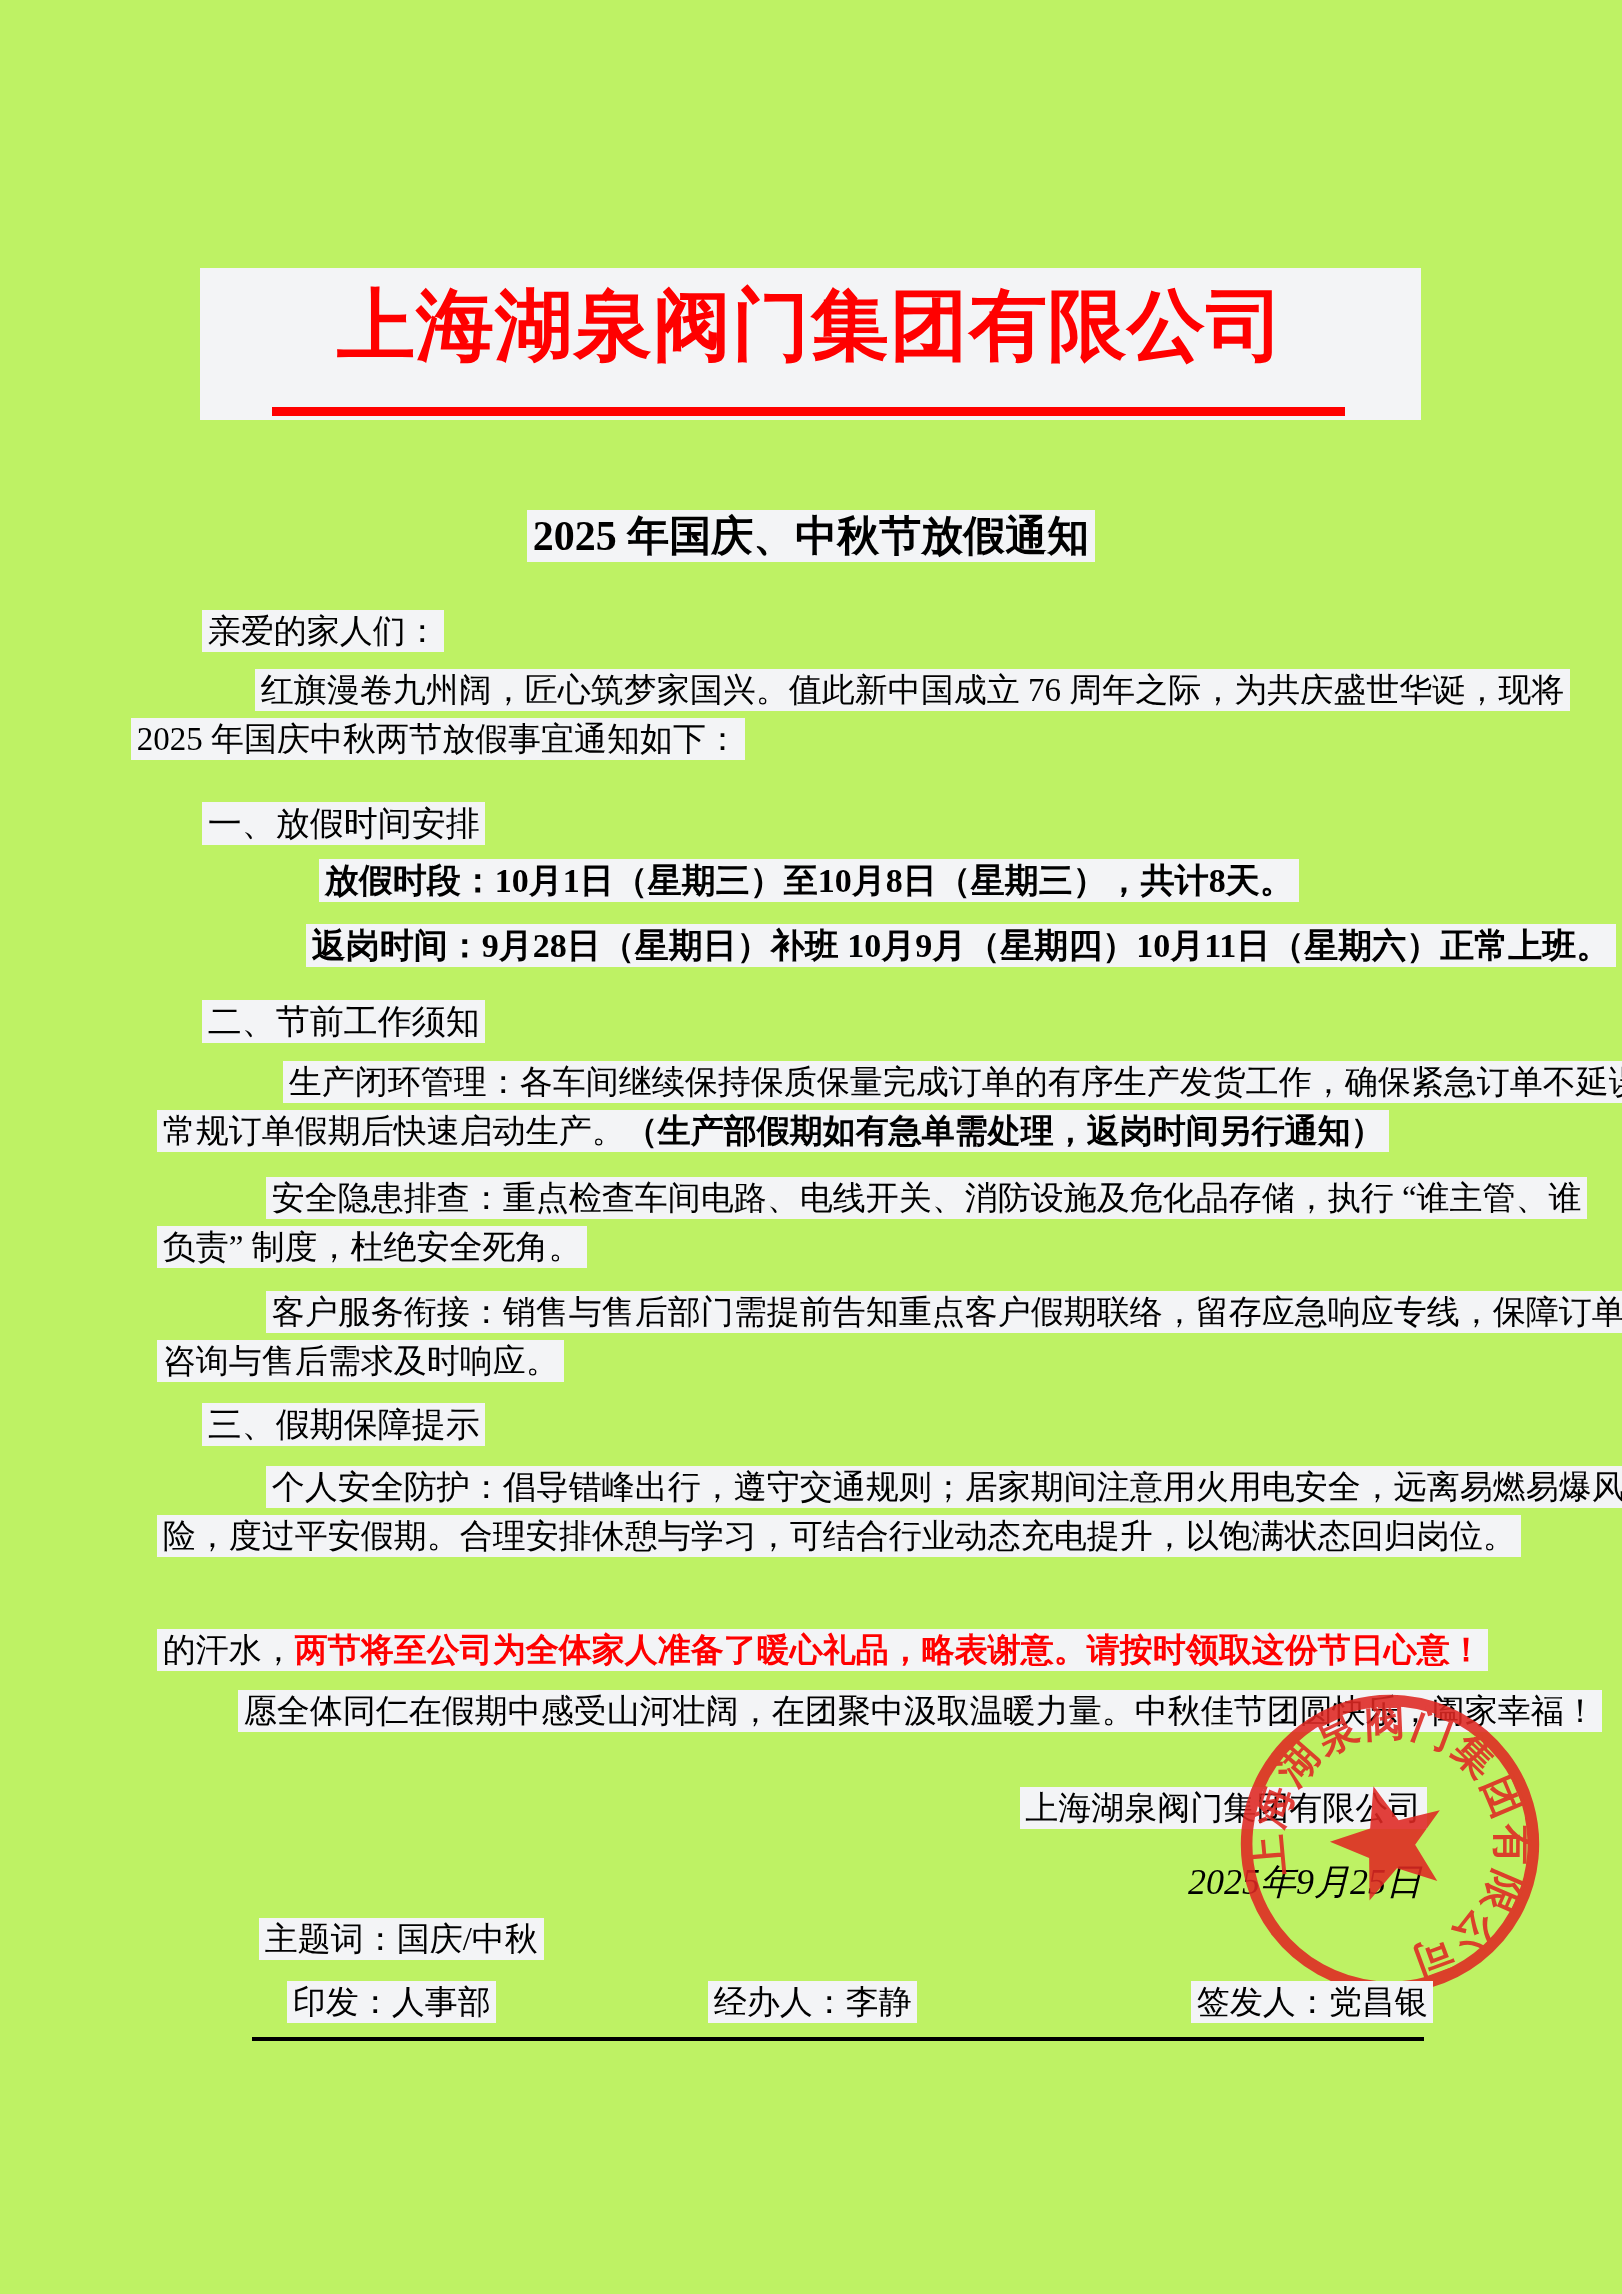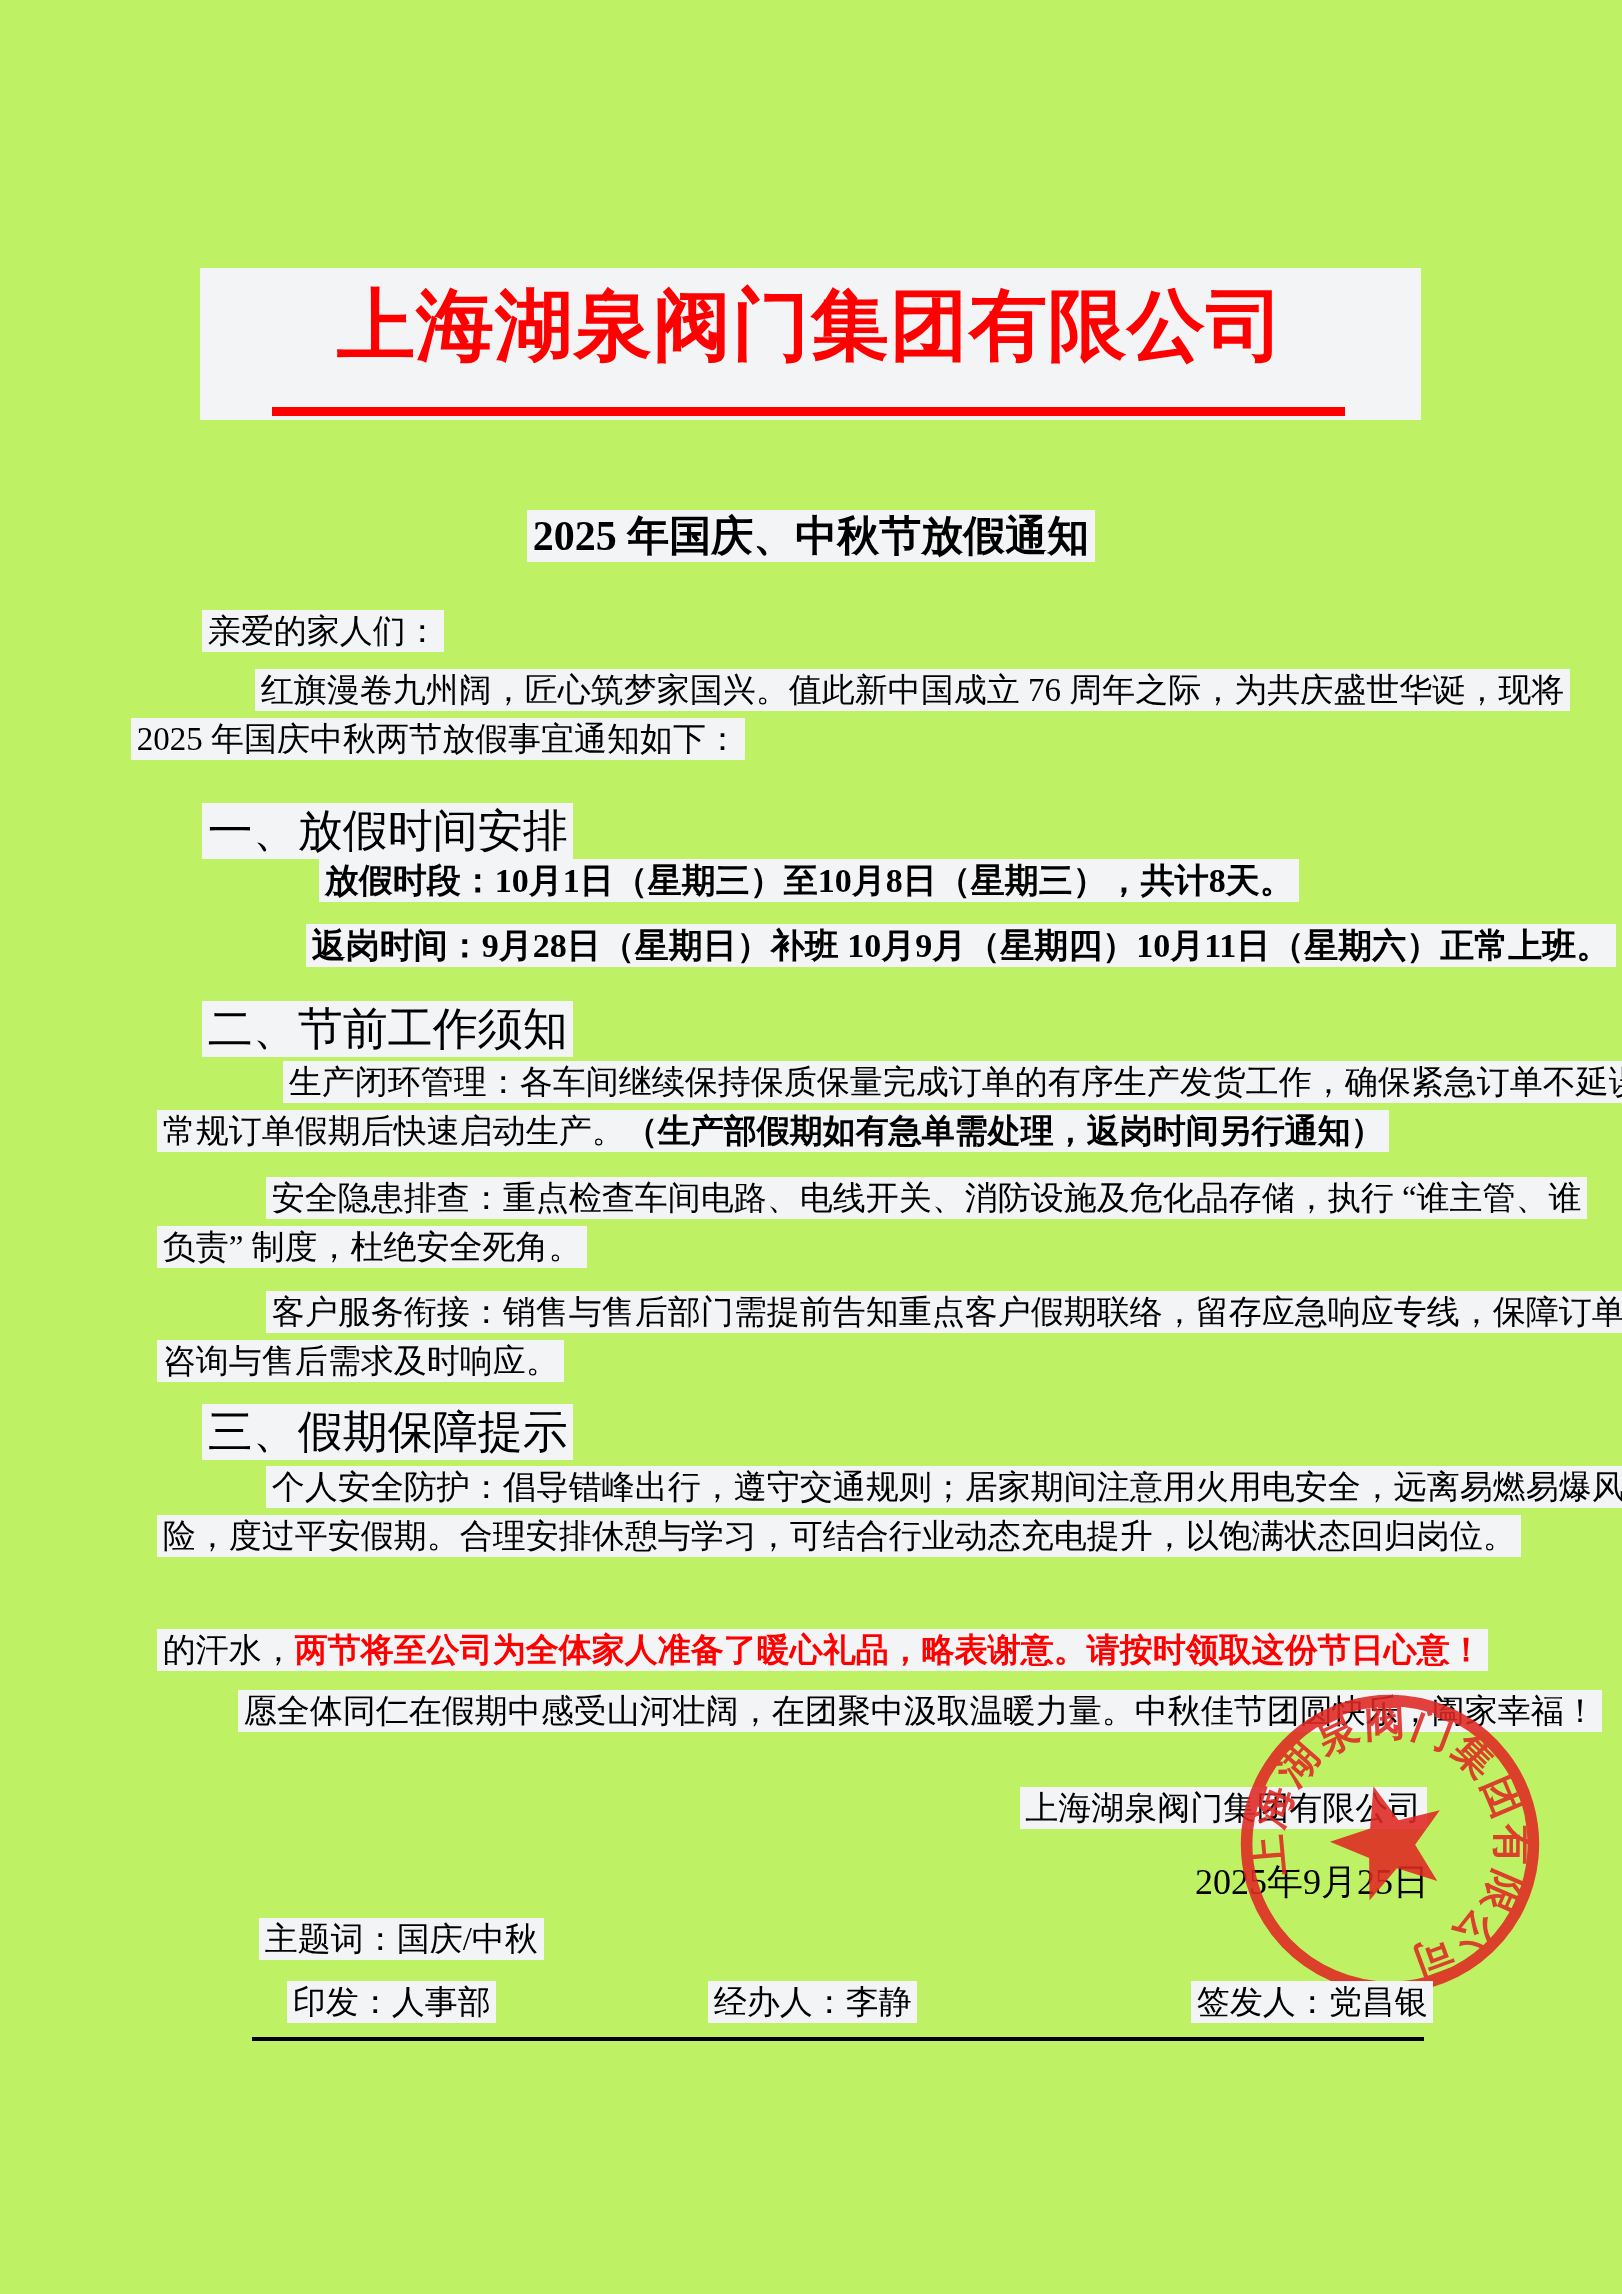--- a/index.html
+++ b/index.html
@@ -23,21 +23,21 @@
   .doc-title{
     position:absolute;left:131px;top:508px;width:1360px;
     text-align:center;font-size:42px;font-weight:bold;
   }
 
   .body-text{font-size:33px;}
   .greeting{left:202px;top:609px;}
   .intro-l1{left:255px;top:668px;}
   .intro-l2{left:131px;top:717px;}
 
-  .sec-heading{font-size:45px;}
+  .sec-heading{font-size:34px;}
   .h1{left:202px;top:801px;}
   .bold-line{font-size:34px;font-weight:bold;}
   .bold1{left:306px;top:858px;margin-left:13px;}
   .bold2{left:306px;top:923px;}
 
   .h2{left:202px;top:999px;text-align:right;}
   .p1-l1{left:283px;top:1060px;}
   .p1-l2{left:157px;top:1109px;}
   .p2-l1{left:266px;top:1176px;}
   .p2-l2{left:157px;top:1225px;}
@@ -48,21 +48,21 @@
   .p4-l1{left:266px;top:1465px;}
   .p4-l2{left:157px;top:1514px;}
   .p5-l1{left:238px;top:1579px;}
   .p5-l2{left:157px;top:1628px;}
   .p6{left:238px;top:1689px;}
 
   .bold-sans{font-family:"Liberation Sans","DejaVu Sans",sans-serif;font-weight:bold;}
   .red-run{color:#ff0000;font-family:"Liberation Sans","DejaVu Sans",sans-serif;font-weight:bold;}
 
   .signature-company{right:196px;top:1786px;font-size:33px;}
-  .signature-date{right:194px;top:1858px;font-size:36px;}
+  .signature-date{right:201px;top:1858px;font-size:36px;font-style:italic;}
 
   .subject{left:259px;top:1917px;}
   .footer-issue{left:287px;top:1980px;}
   .footer-handler{left:708px;top:1980px;}
   .footer-signer{left:1191px;top:1980px;}
   .bottom-rule{position:absolute;left:252px;top:2037px;width:1172px;height:3.8px;background:#000;}
 
   .stamp{position:absolute;left:1235px;top:1689px;width:310px;height:310px;opacity:0.88;}
 </style>
 </head>

